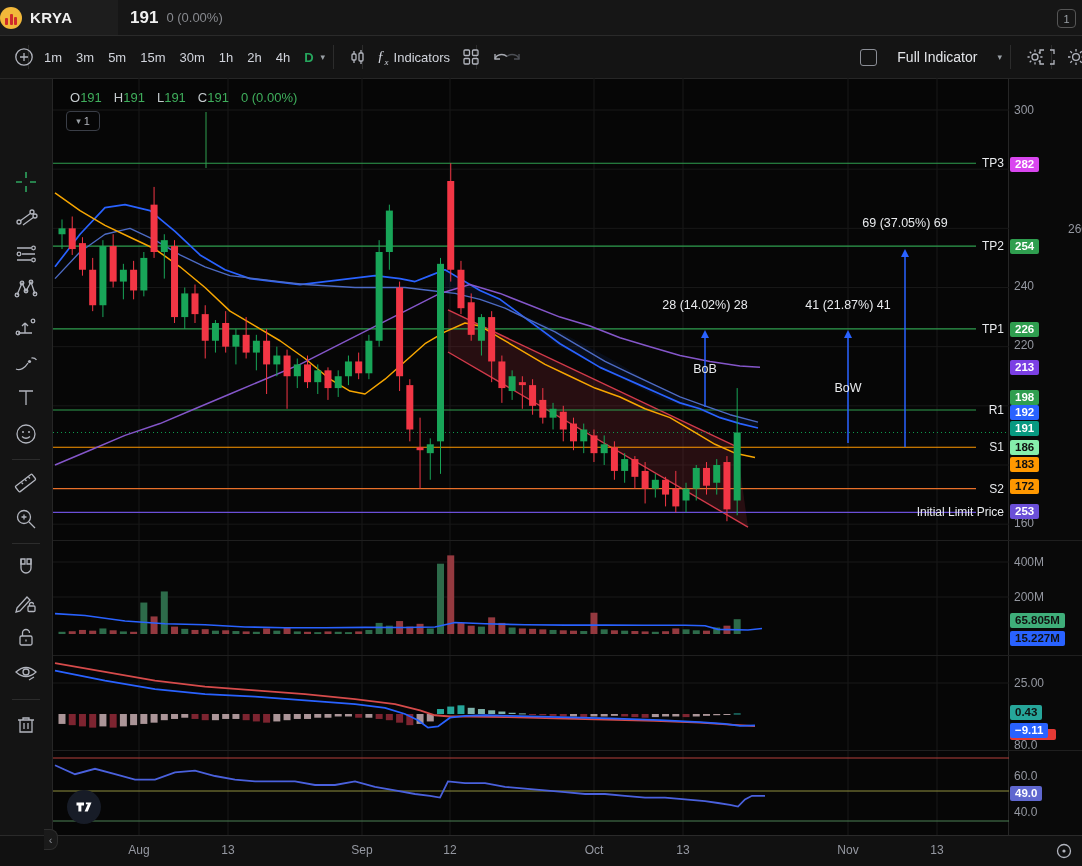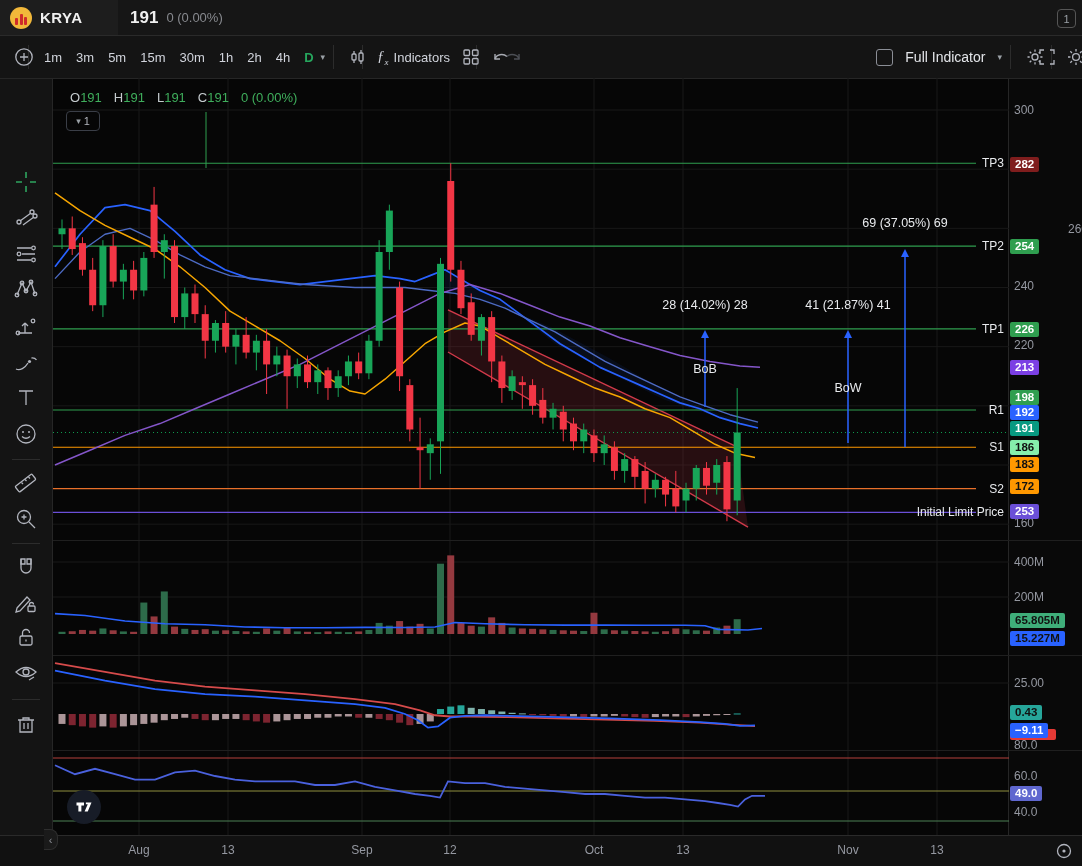--- a/index.html
+++ b/index.html
@@ -1,35 +1,35 @@
 <!DOCTYPE html>
 <html><head>
 <meta charset="utf-8">
 <style>
   html,body{margin:0;padding:0;background:#131313;font-family:"Liberation Sans",sans-serif;}
   #app{position:relative;width:1082px;height:866px;overflow:hidden;background:#131313;color:#d1d4dc;}
   .abs{position:absolute;}
   
   #topbar{left:0;top:0;width:1082px;height:35px;background:#161616;border-bottom:1px solid #2a2a2a;}
-  #symblock{left:0;top:0;width:118px;height:35px;background:#1d1d1d;display:flex;align-items:center;gap:8px;padding-left:10px;box-sizing:border-box;}
+  #symblock{left:0;top:0;width:118px;height:35px;background:#1d1d1d;display:flex;align-items:center;gap:8px;box-sizing:border-box;}
   #logo{width:22px;height:22px;border-radius:50%;background:#f2b83a;position:relative;overflow:hidden;flex:0 0 auto;}
   #logo i{position:absolute;bottom:4px;width:3px;background:#cf2b2b;border-radius:1px;}
   #symname{font-size:15px;font-weight:bold;color:#efefef;letter-spacing:.5px;}
   #toppx{left:130px;top:0;height:35px;display:flex;align-items:center;gap:8px;}
   #toppx .big{font-size:17px;font-weight:bold;color:#f0f0f0;}
   #toppx .chg{font-size:13px;color:#87898e;}
   #tabbox{left:1057px;top:9px;width:17px;height:17px;border:1px solid #565656;border-radius:4px;color:#9aa0a6;font-size:11px;display:flex;align-items:center;justify-content:center;}
   
   #toolbar{left:0;top:36px;width:1082px;height:42px;background:#141414;border-bottom:1px solid #262626;display:flex;align-items:center;}
   .tsep{width:1px;height:24px;background:#2c2c2c;margin:0 8px;}
   .tf{font-size:13px;color:#d1d4dc;padding:0 7px;cursor:pointer;}
   .tf.active{color:#26a65d;font-weight:bold;}
   .tbtn{display:flex;align-items:center;gap:5px;color:#d1d4dc;font-size:13px;padding:0 6px;cursor:pointer;}
   .chev{font-size:9px;color:#9aa0a6;}
-  #fullind{display:flex;align-items:center;gap:12px;margin-left:auto;}
+  #fullind{display:flex;align-items:center;gap:20px;margin-left:auto;}
   #fi-check{width:15px;height:15px;border:1.5px solid #8b8e96;border-radius:3px;}
   
   #sidebar{left:0;top:79px;width:52px;height:787px;background:#141414;border-right:1px solid #262626;}
   .sico{position:absolute;left:13px;width:26px;height:26px;cursor:pointer;}
   .sdiv{position:absolute;left:12px;width:28px;height:1px;background:#2c2c2c;}
   
   #chartbg{left:53px;top:79px;width:1029px;height:756px;background:#060606;}
   #axisbg{left:1008px;top:79px;width:74px;height:787px;background:#090909;border-left:1px solid #262626;}
   #timeaxis{left:0px;top:835px;width:1082px;height:31px;background:#111111;border-top:1px solid #2a2a2a;}
   .pdiv{left:53px;width:1029px;height:1px;background:#1f1f1f;}
@@ -616,21 +616,21 @@
       <div class="tick" style="left:1068px;top:222px">260</div>
       <div class="tick" style="left:1014px;top:279px">240</div>
       <div class="tick" style="left:1014px;top:338px">220</div>
       <div class="tick" style="left:1014px;top:516px">160</div>
       <div class="tick" style="left:1014px;top:555px">400M</div>
       <div class="tick" style="left:1014px;top:590px">200M</div>
       <div class="tick" style="left:1014px;top:676px">25.00</div>
       <div class="tick" style="left:1014px;top:738px">80.0</div>
       <div class="tick" style="left:1014px;top:769px">60.0</div>
       <div class="tick" style="left:1014px;top:805px">40.0</div>
-      <div class="badge" style="left:1010px;top:157px;background:#7f1d1d;color:#ffffff">282</div>
+      <div class="badge" style="left:1010px;top:157px;background:#d946ef;color:#ffffff">282</div>
       <div class="badge" style="left:1010px;top:239px;background:#2f9e4f;color:#ffffff">254</div>
       <div class="badge" style="left:1010px;top:322px;background:#2f9e4f;color:#ffffff">226</div>
       <div class="badge" style="left:1010px;top:360px;background:#7b3fe4;color:#ffffff">213</div>
       <div class="badge" style="left:1010px;top:390px;background:#2f9e4f;color:#ffffff">198</div>
       <div class="badge" style="left:1010px;top:405px;background:#2962ff;color:#ffffff">192</div>
       <div class="badge" style="left:1010px;top:421px;background:#089981;color:#ffffff">191</div>
       <div class="badge" style="left:1010px;top:440px;background:#86efac;color:#111111">186</div>
       <div class="badge" style="left:1010px;top:457px;background:#ff9800;color:#111111">183</div>
       <div class="badge" style="left:1010px;top:479px;background:#ff9800;color:#111111">172</div>
       <div class="badge" style="left:1010px;top:504px;background:#6b4fd8;color:#ffffff">253</div>

